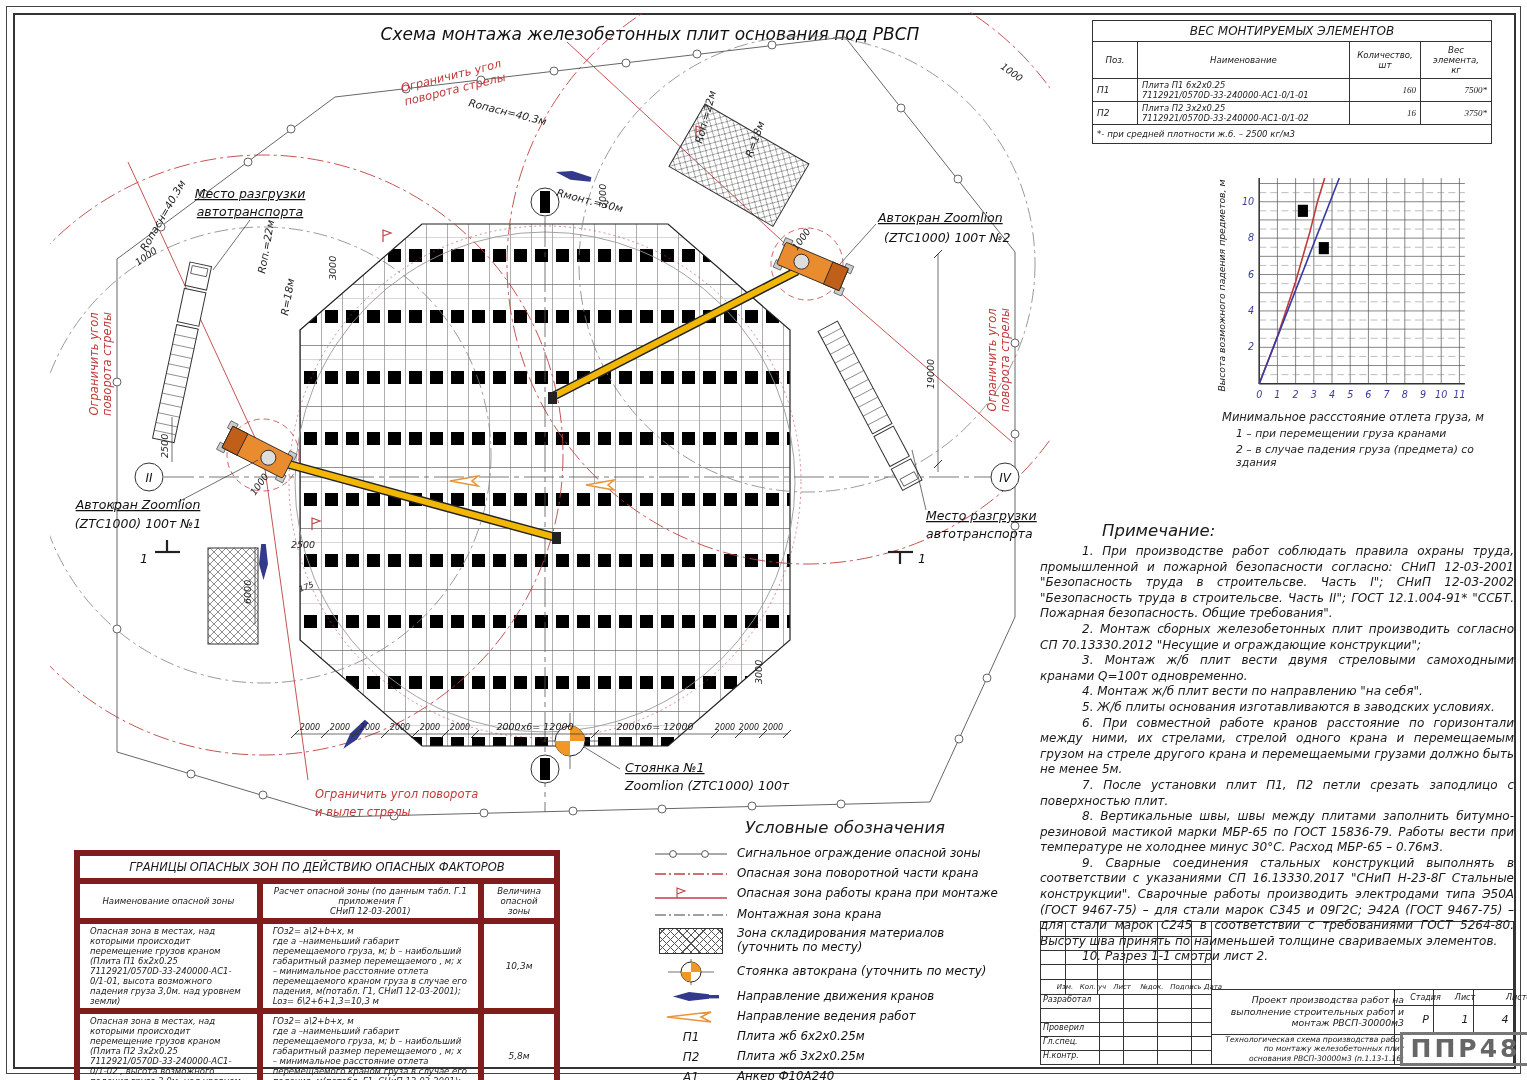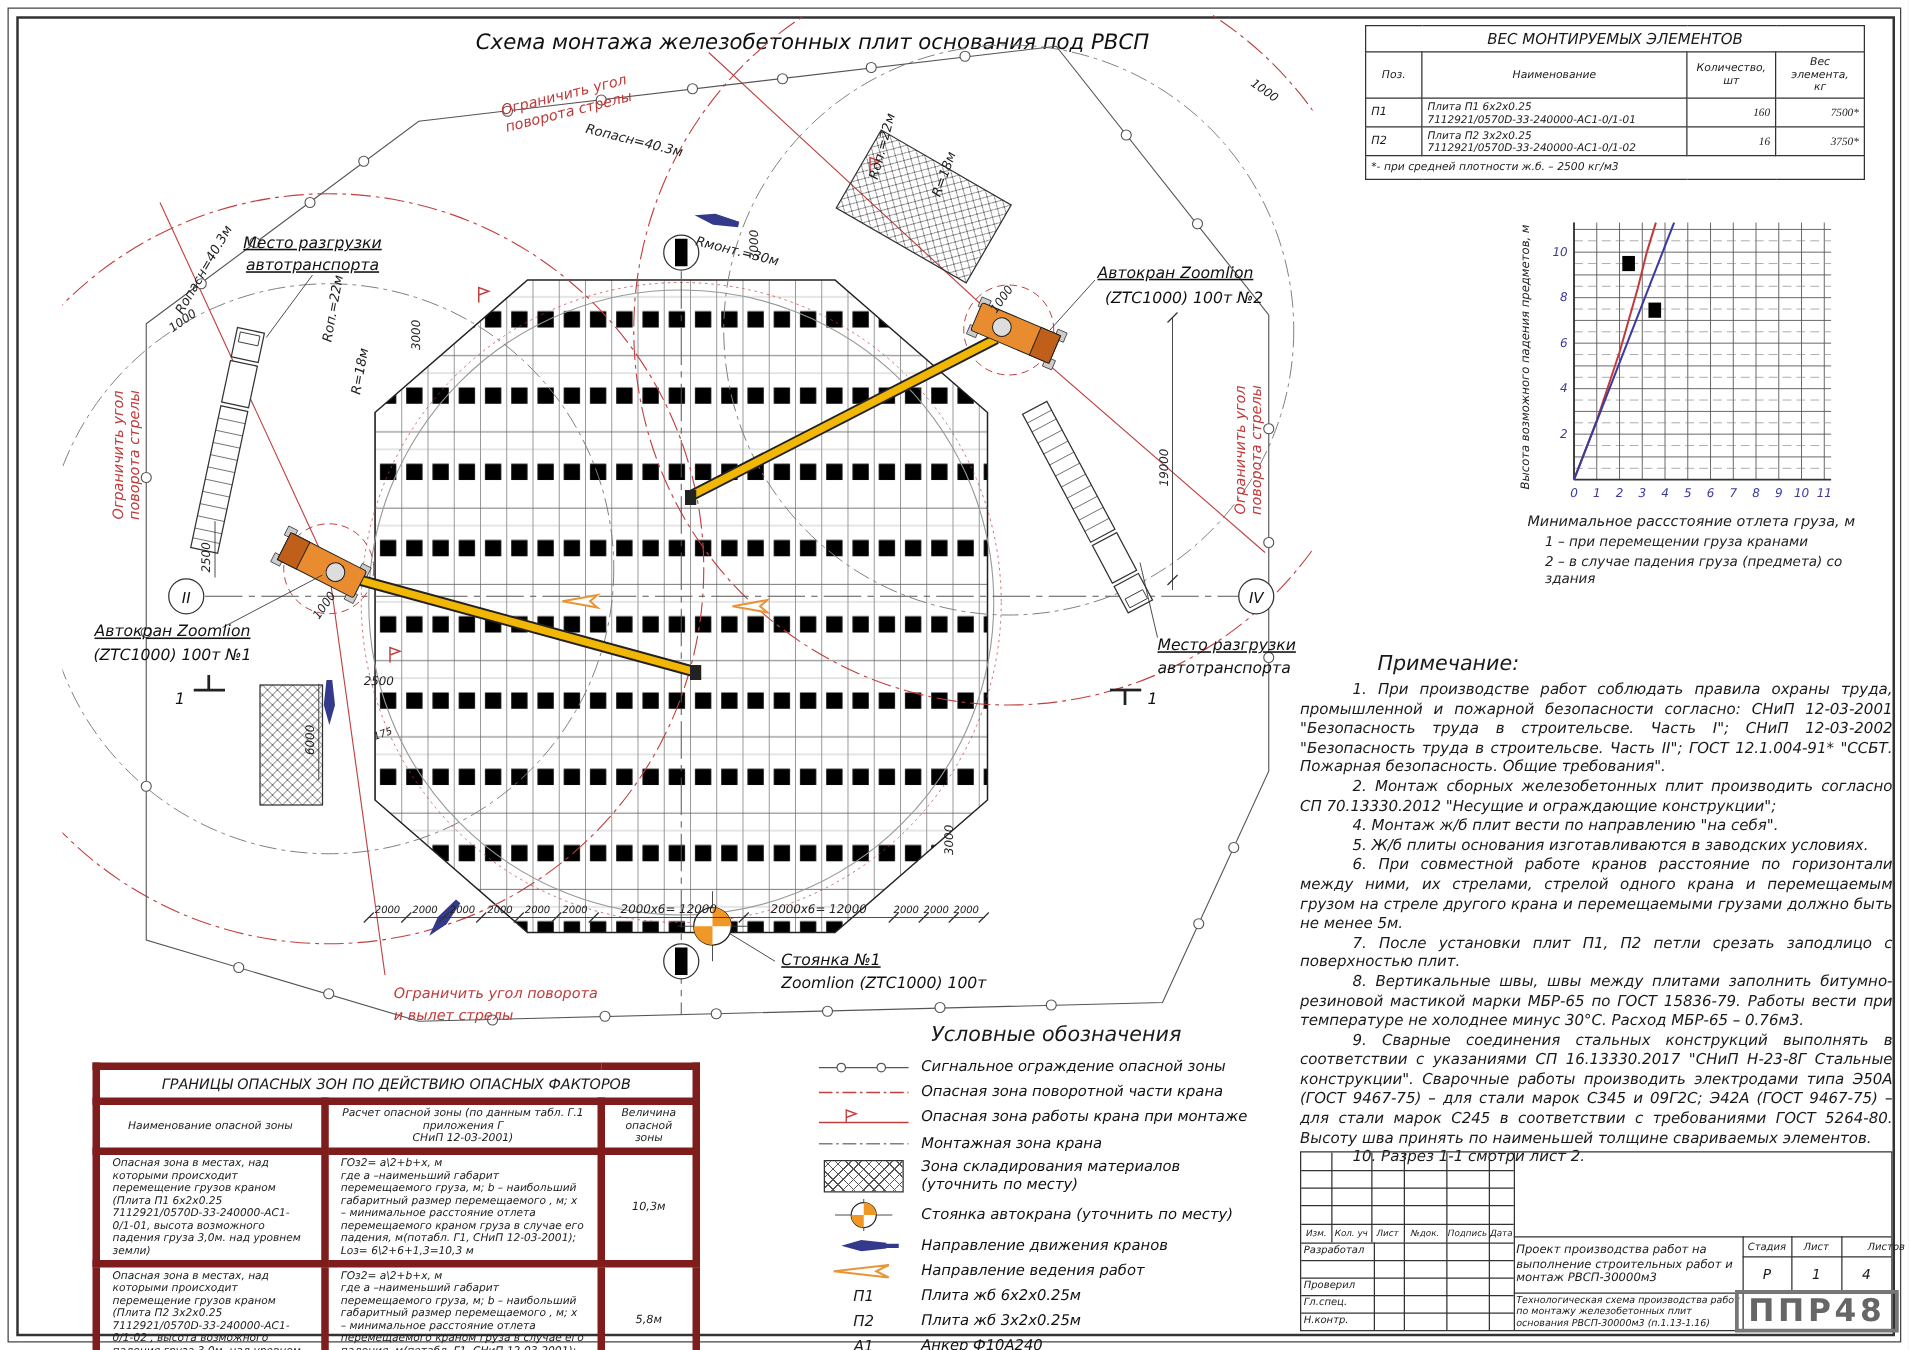--- a/index.html
+++ b/index.html
@@ -47,21 +47,21 @@
   .llab{font-size:11.8px;line-height:1.15;color:#111;}
   .hatchbox{width:62px;height:24px;border:1px solid #333;
     background:repeating-linear-gradient(45deg,transparent 0 5px,#555 5px 5.8px),
                repeating-linear-gradient(-45deg,transparent 0 5px,#555 5px 5.8px);}
   
   .tb{position:absolute;left:1040px;top:921px;width:472px;height:142px;border:1.6px solid #333;
       font-size:8px;}
   .tb .cell{position:absolute;box-sizing:border-box;}
   .tb .vl{position:absolute;width:0;border-left:1px solid #333;}
   .tb .hl{position:absolute;height:0;border-top:1px solid #333;}
-  .tb .ctr{display:flex;align-items:center;justify-content:center;text-align:left;}
+  .tb .ctr{display:flex;align-items:center;justify-content:center;text-align:right;margin-left:12px;}
   .logo{font-style:normal;font-weight:bold;font-size:25px;color:#666;border:3px solid #777;
         padding:0 8px;letter-spacing:3px;line-height:1.1;}
   
   text{font-family:"DejaVu Sans",sans-serif;font-style:italic;}
   .lbl{font-size:12.5px;fill:#111;}
   .lblu{font-size:12.5px;fill:#111;text-decoration:underline;}
   .red{fill:#c03a3a;font-size:11.5px;}
   .dim{font-size:9.5px;fill:#222;}
   .dimxs{font-size:8px;fill:#222;}
   .rad{font-size:10.5px;fill:#222;}
@@ -406,20 +406,21 @@
     </div>
     <div class="chart-xlabel">Минимальное рассстояние отлета груза, м</div>
     <div class="chart-leg">1 – при перемещении груза кранами</div>
     <div class="chart-leg">2 – в случае падения груза (предмета) со здания</div>
   </div>
 
   <div class="notes">
     <h3>Примечание:</h3>
     <p>1.   При производстве работ соблюдать правила охраны труда, промышленной и пожарной безопасности согласно: СНиП 12-03-2001 "Безопасность труда в строительсве. Часть I"; СНиП 12-03-2002 "Безопасность труда в строительсве. Часть II"; ГОСТ 12.1.004-91* "ССБТ. Пожарная безопасность. Общие требования".</p>
     <p>2.   Монтаж сборных железобетонных плит производить согласно СП 70.13330.2012 "Несущие и ограждающие конструкции";</p>
+    <p>3.   Монтаж ж/б плит вести двумя стреловыми самоходными кранами Q=100т одновременно.</p>
     <p>4.   Монтаж ж/б плит вести по направлению "на себя".</p>
     <p>5.   Ж/б плиты основания изготавливаются в заводских условиях.</p>
     <p>6.   При совместной работе кранов расстояние по горизонтали между ними, их стрелами, стрелой одного крана и перемещаемым грузом на стреле другого крана и перемещаемыми грузами должно быть не менее 5м.</p>
     <p>7.   После установки плит П1, П2 петли срезать заподлицо с поверхностью плит.</p>
     <p>8.   Вертикальные швы, швы между плитами заполнить битумно-резиновой мастикой марки МБР-65 по ГОСТ 15836-79. Работы вести при температуре не холоднее минус 30°С. Расход МБР-65 – 0.76м3.</p>
     <p>9.   Сварные соединения стальных конструкций выполнять в соответствии с указаниями СП 16.13330.2017 "СНиП Н-23-8Г Стальные конструкции". Сварочные работы производить электродами типа Э50А (ГОСТ 9467-75) – для стали марок С345 и 09Г2С; Э42А (ГОСТ 9467-75) – для стали марок С245 в соответствии с требованиями ГОСТ 5264-80. Высоту шва принять по наименьшей толщине свариваемых элементов.</p>
     <p>10.   Разрез 1-1 смотри лист 2.</p>
   </div>
 
   <table class="htable">

